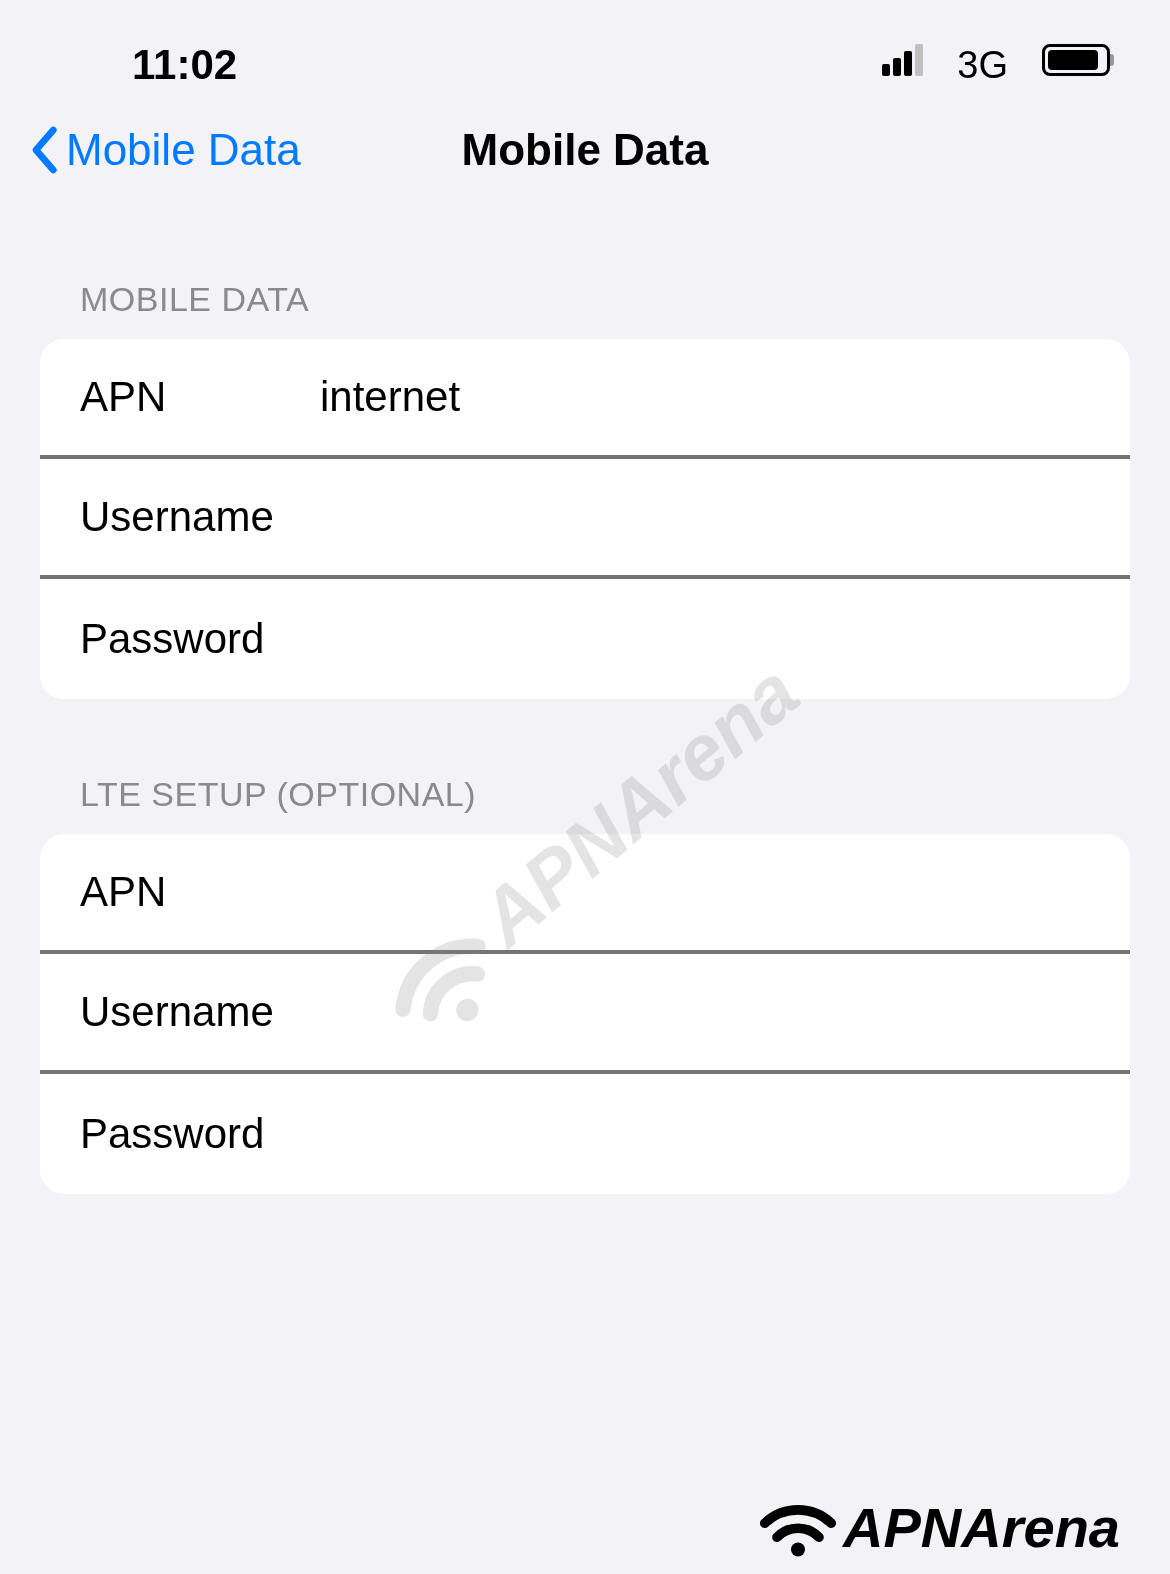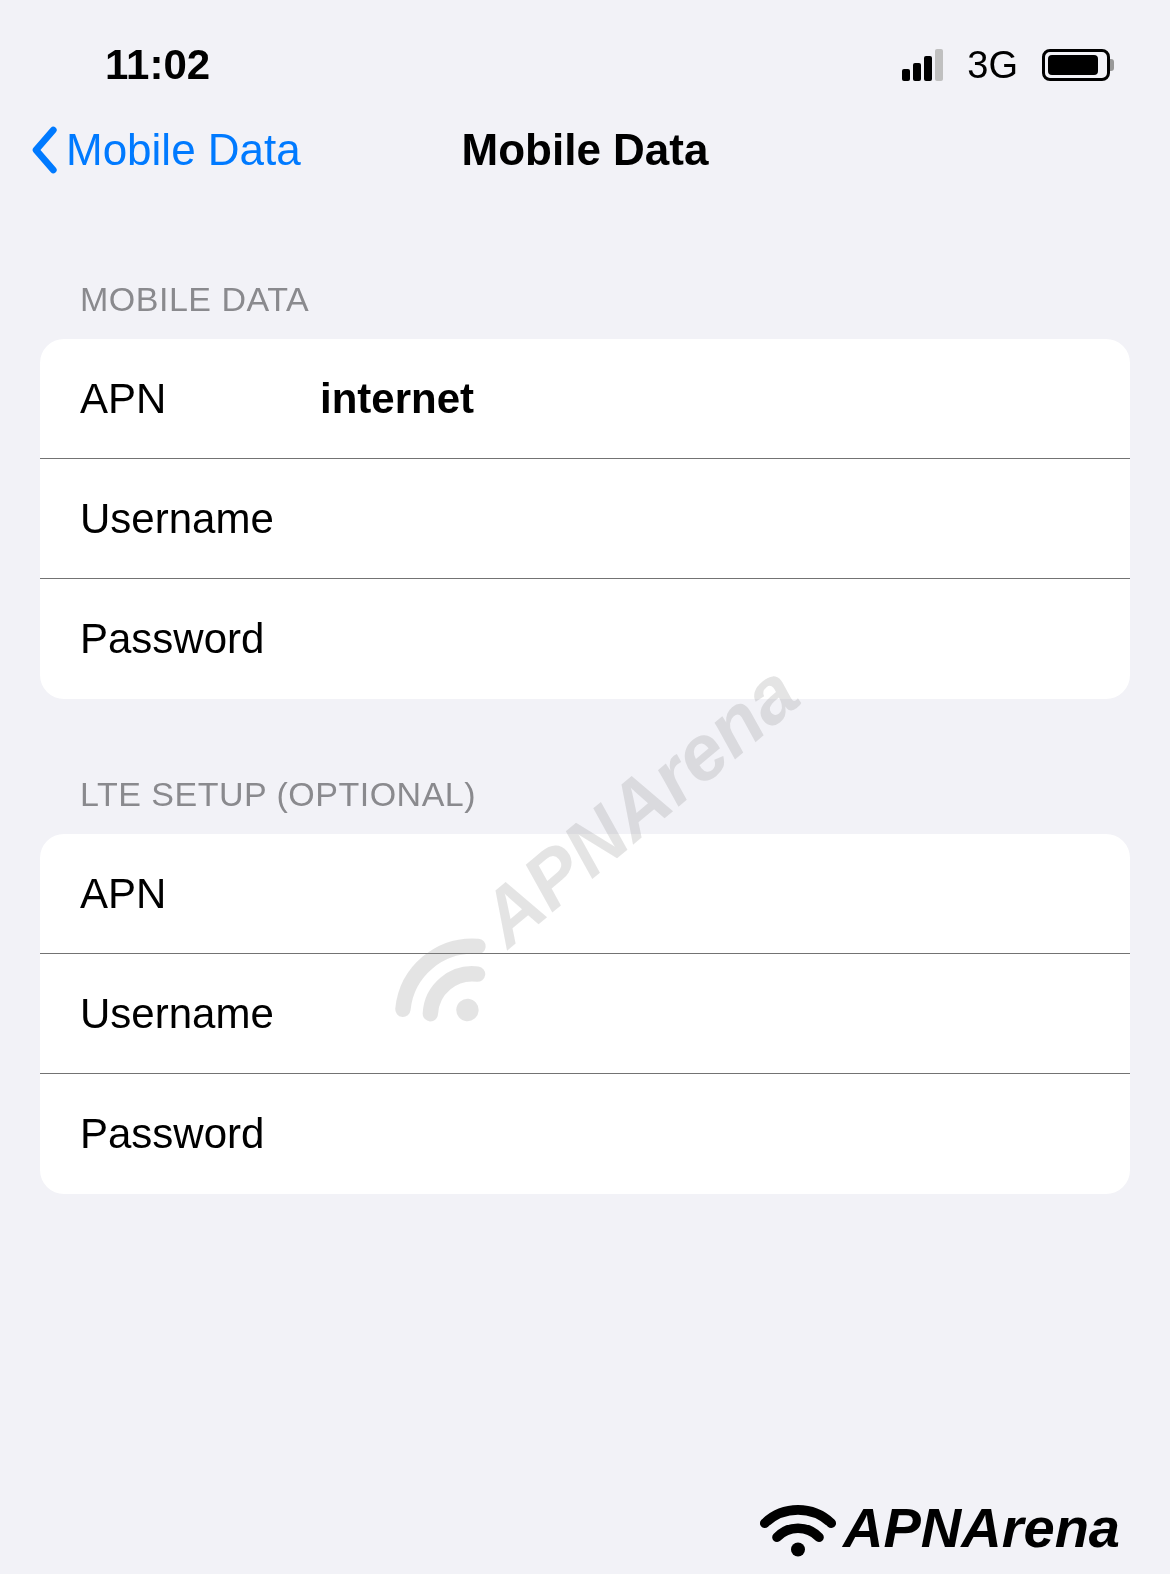--- a/index.html
+++ b/index.html
@@ -14,30 +14,31 @@
       height: 1574px;
       position: relative;
       overflow: hidden;
     }
     .status-bar {
       display: flex;
       justify-content: space-between;
       align-items: center;
       padding: 40px 60px 20px 105px;
       height: 110px;
+      margin-left: 27px;
     }
     .status-time {
       font-size: 42px;
       font-weight: 600;
       color: #000;
     }
     .status-right {
       display: flex;
-      align-items: center;
-      gap: 16px;
+      align-items: flex-start;
+      gap: 26px;
     }
     .signal-bars {
       display: flex;
       align-items: flex-end;
       gap: 3px;
     }
     .signal-bar {
       width: 8px;
       background-color: #000;
       border-radius: 2px;
@@ -125,36 +126,36 @@
     .list-group {
       background-color: #fff;
       margin: 0 40px;
       border-radius: 24px;
       overflow: hidden;
     }
     .list-item {
       display: flex;
       align-items: center;
       padding: 32px 40px;
-      border-bottom: 1px solid #737373;
+      border-bottom: 4px solid #737373;
       min-height: 120px;
     }
     .list-item:last-child {
       border-bottom: none;
     }
     .list-label {
       font-size: 42px;
       font-weight: 400;
       color: #000;
       width: 240px;
       flex-shrink: 0;
     }
     .list-input {
       font-size: 42px;
-      font-weight: 700;
+      font-weight: 400;
       color: #000;
       border: none;
       outline: none;
       background: transparent;
       flex: 1;
     }
     .watermark-center {
       position: absolute;
       top: 54%;
       left: 50%;

